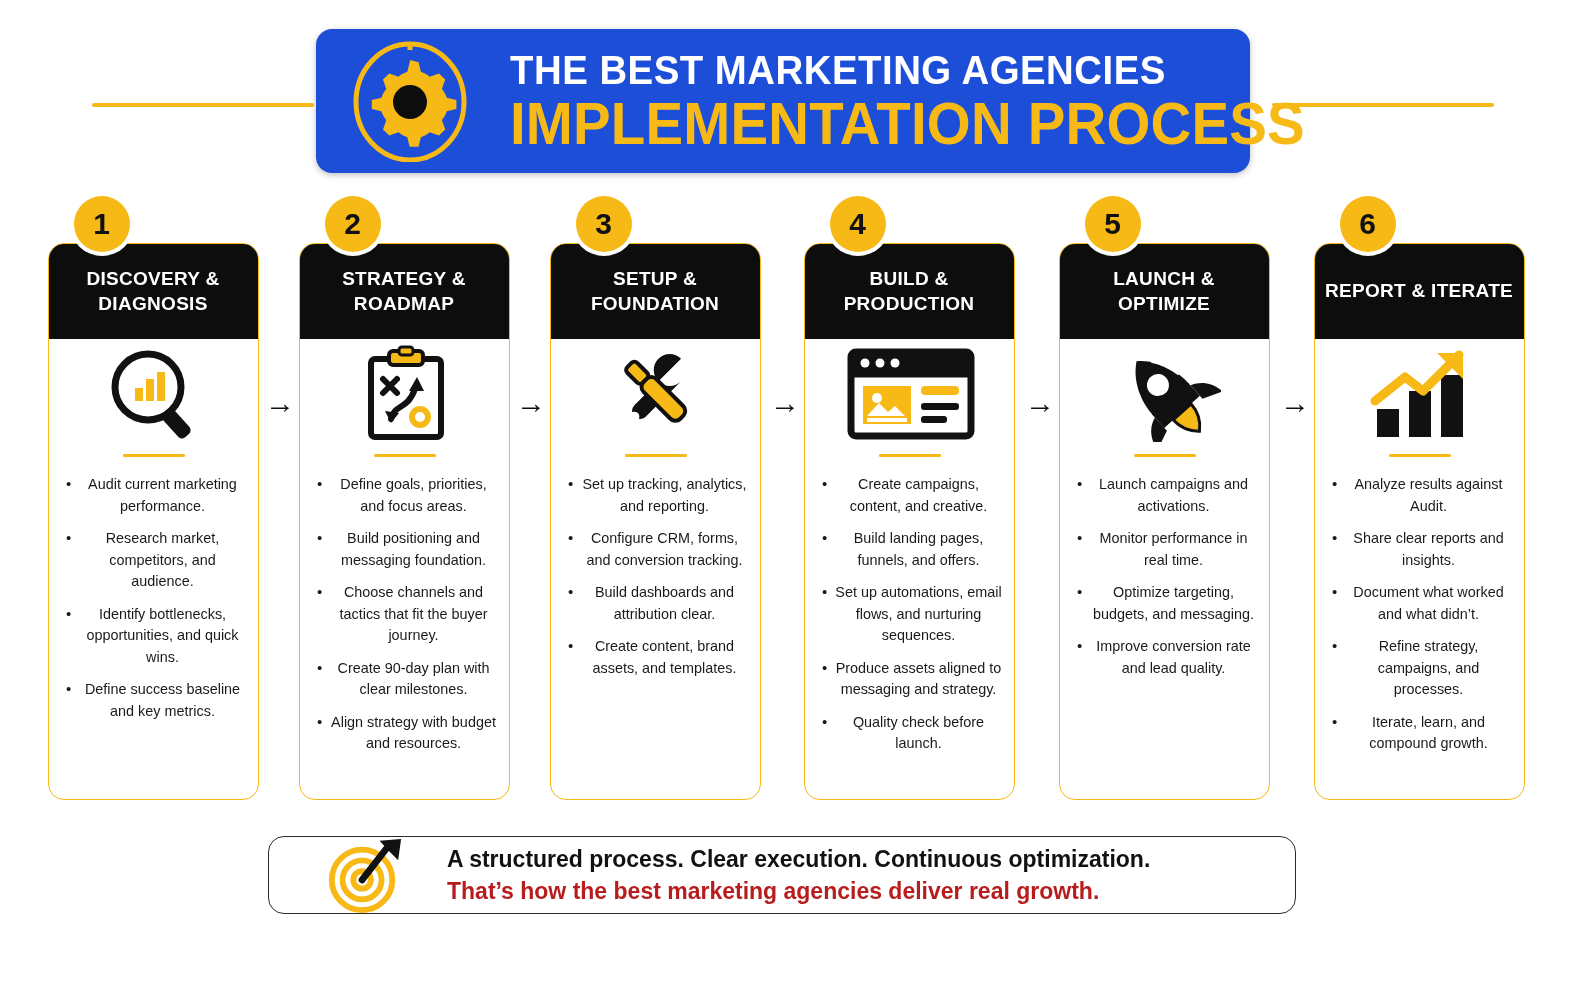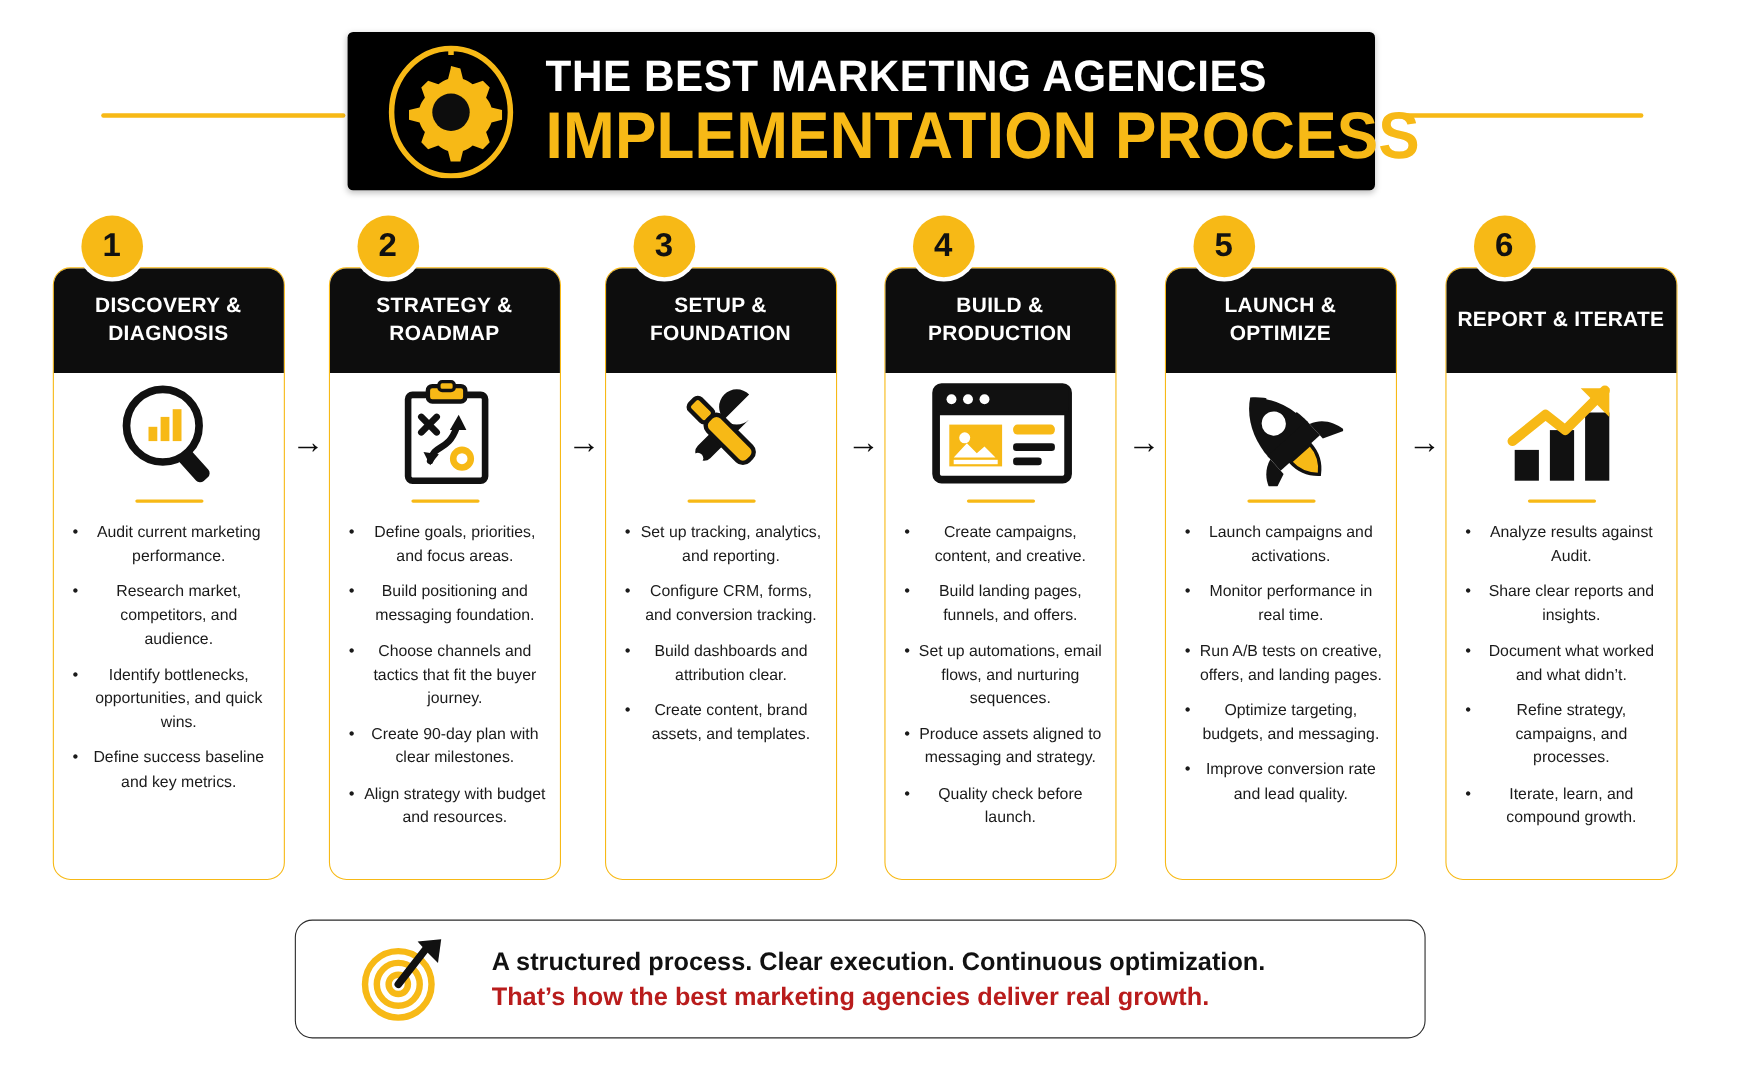--- a/index.html
+++ b/index.html
@@ -17,23 +17,24 @@
   }
   .rule{
     position:absolute;top:103px;height:4px;border-radius:2px;
     background:#F7B916;
   }
   .rule-left{left:92px;width:222px;}
   .rule-right{left:1272px;width:222px;}
 
   .title-bar{
     position:absolute;left:316px;top:29px;width:934px;height:144px;
-    background:#000000;border-radius:5px;
+    background:#1d4ed8;border-radius:16px;
     display:flex;align-items:center;
     box-shadow:0 2px 6px rgba(0,0,0,.25);
+    gap:14px;
   }
   .gear-wrap{
     width:128px;height:128px;margin-left:30px;flex:0 0 auto;
     display:flex;align-items:center;justify-content:center;
   }
   .title-text{margin-left:22px;}
   .title-line1{
     color:#ffffff;font-size:40px;font-weight:bold;letter-spacing:.5px;
     line-height:46px;font-family:"Liberation Sans", sans-serif;
     transform:scaleX(.96);transform-origin:left center;white-space:nowrap;
@@ -106,21 +107,21 @@
   }
 
   .arrow{
     position:absolute;top:192px;width:34px;height:30px;
     display:flex;align-items:center;justify-content:center;
     font-size:30px;color:#0d0d0d;font-weight:bold;line-height:1;
   }
 
   
   .footer{
-    position:absolute;left:268px;top:836px;width:1028px;height:108px;
+    position:absolute;left:268px;top:836px;width:1028px;height:78px;
     border:1.6px solid #2b2b2b;border-radius:16px;
     background:#fff;box-sizing:border-box;
     display:flex;align-items:center;
   }
   .target-wrap{
     width:80px;height:80px;margin-left:56px;flex:0 0 auto;
     display:flex;align-items:center;justify-content:center;
   }
   .footer-text{margin-left:42px;}
   .f-line1{
@@ -298,21 +299,20 @@
             <circle cx="55" cy="36" r="11" fill="#fff"></circle>
             <path d="M43 72 c0 12 5 20 12 26 7-6 12-14 12-26 z" fill="#F7B916" stroke="#111" stroke-width="3"></path>
             <path d="M66 14 c6 8 10 18 12 28" stroke="#fff" stroke-width="3" fill="none"></path>
           </g>
         </svg>
       </div>
       <div class="divider"></div>
       <ul class="bullets">
         <li>Launch campaigns and activations.</li>
         <li>Monitor performance in real time.</li>
-        <li>Run A/B tests on creative, offers, and landing pages.</li>
         <li>Optimize targeting, budgets, and messaging.</li>
         <li>Improve conversion rate and lead quality.</li>
       </ul>
     </div>
   </div>
   <div class="arrow" style="left:1278px;">→</div>
 
   <div class="col" style="left:1314px;">
     <div class="badge">6</div>
     <div class="card">

